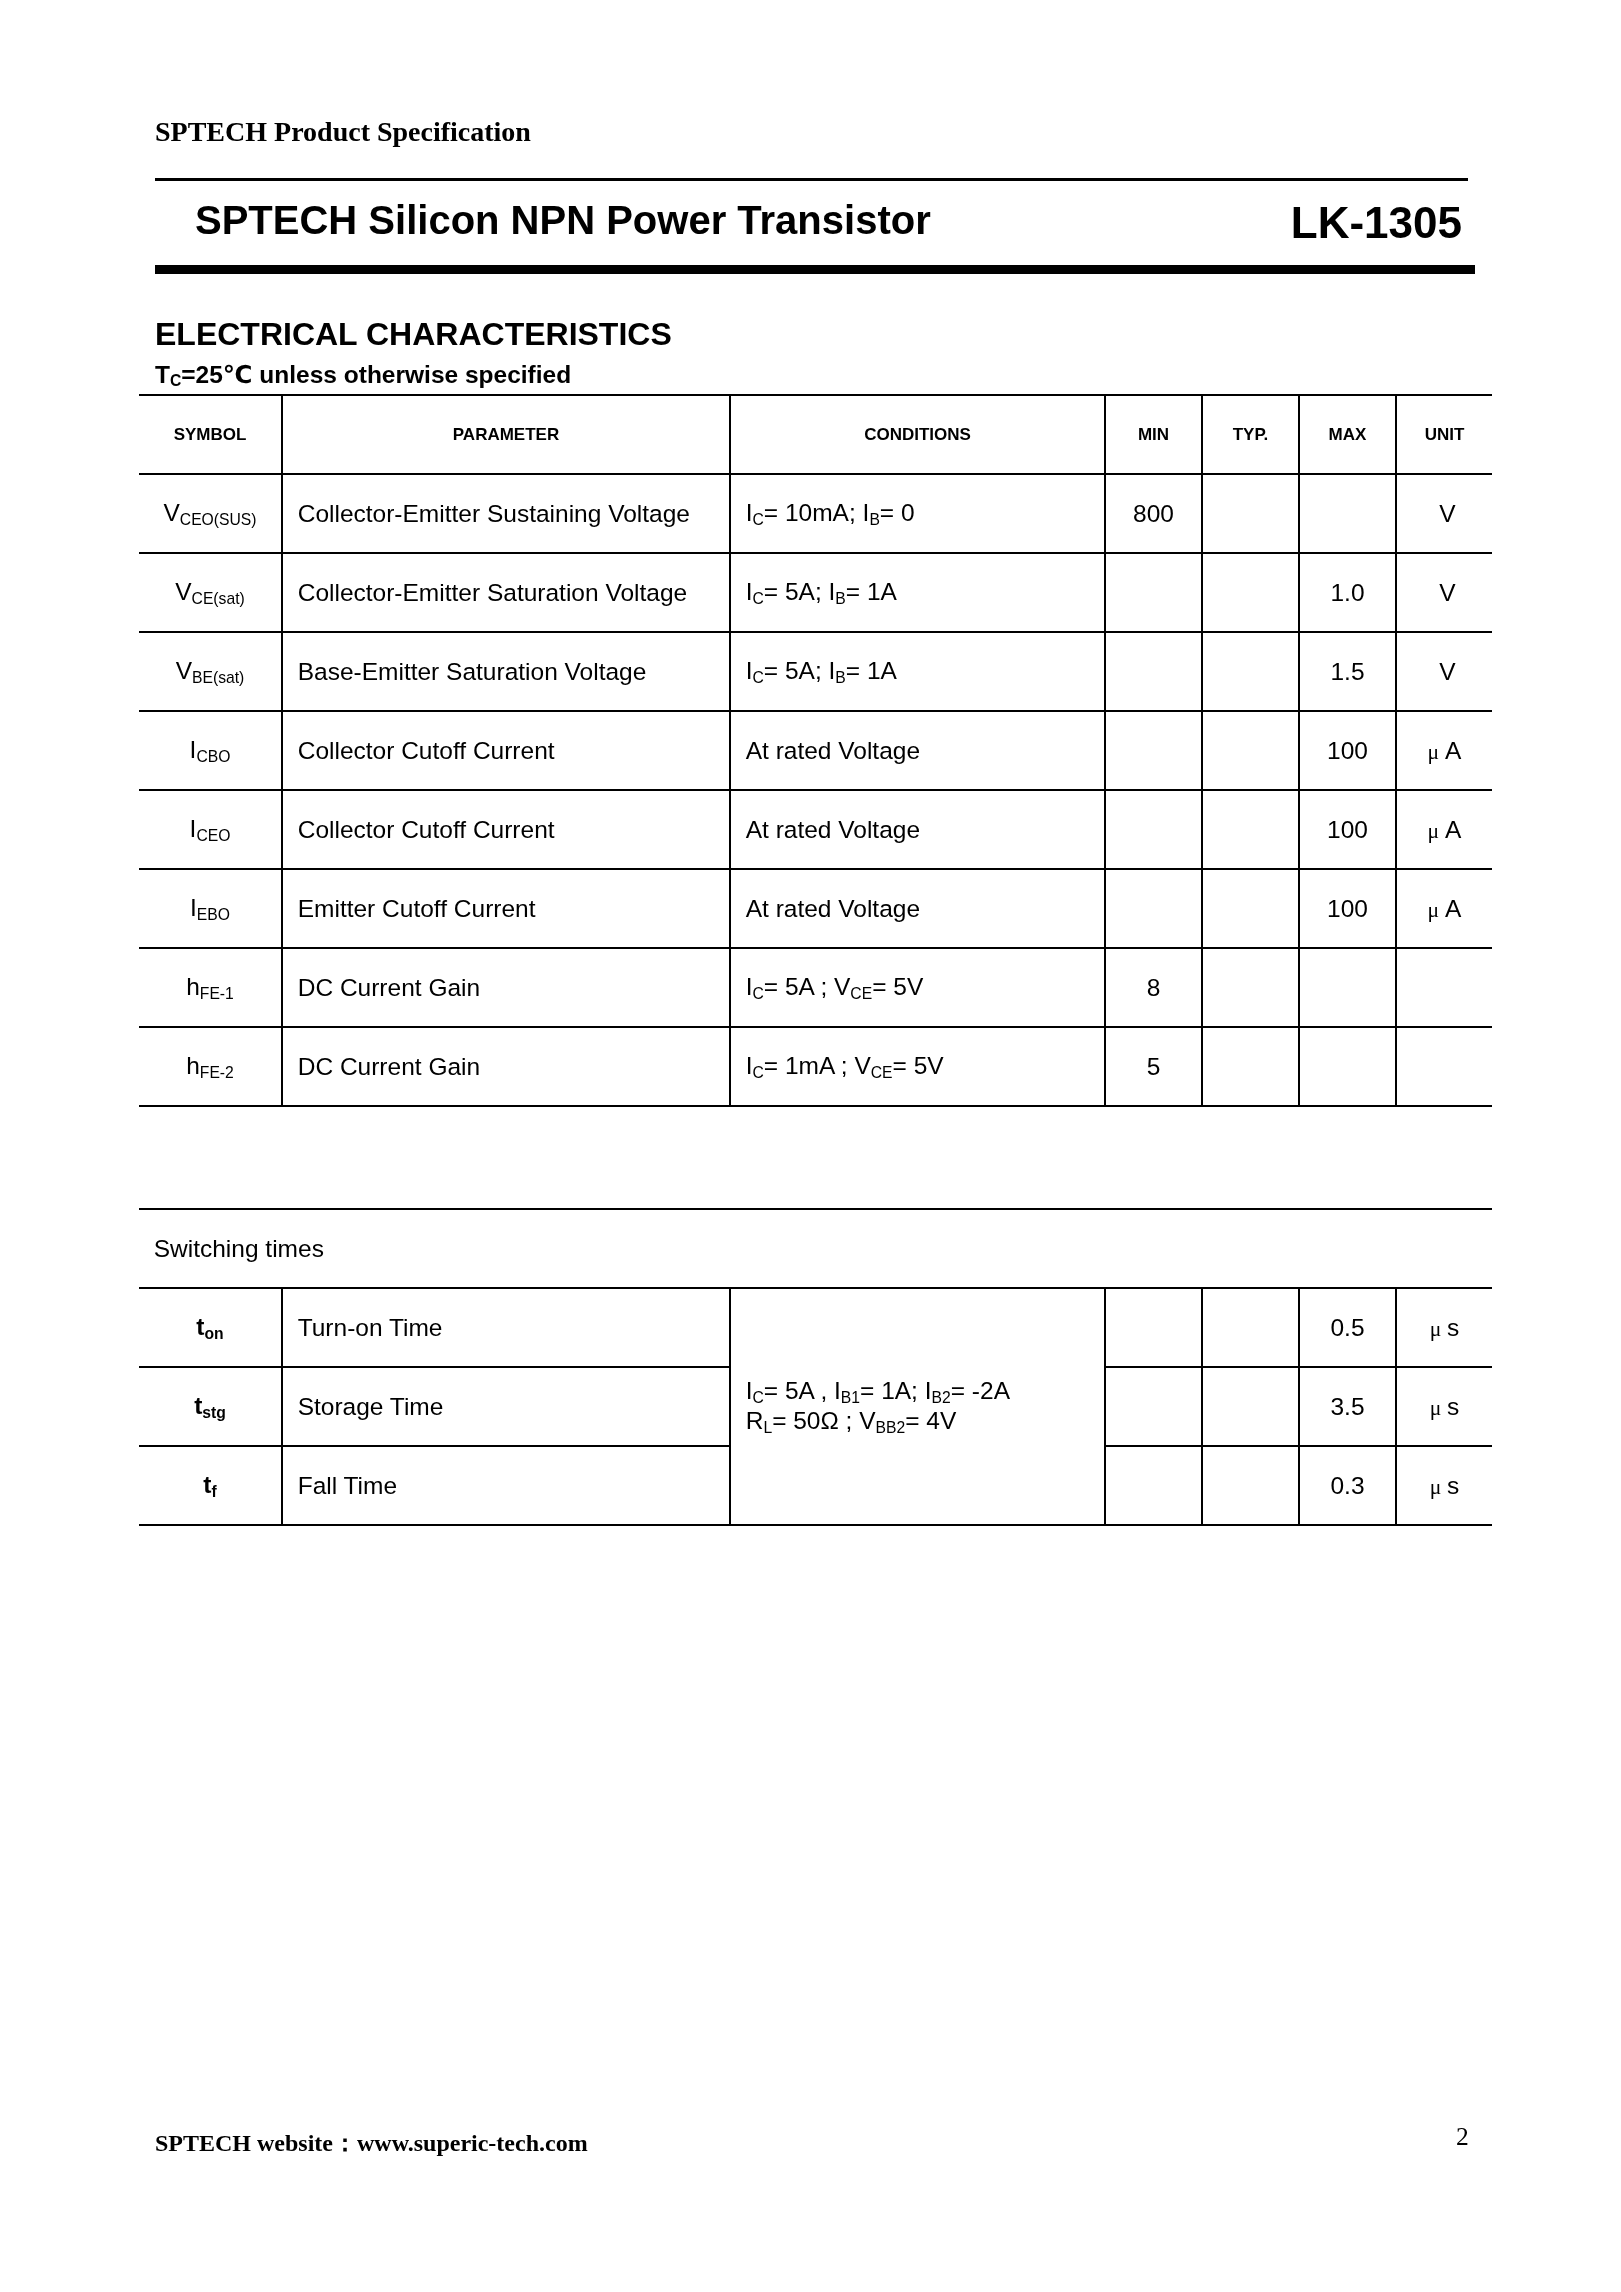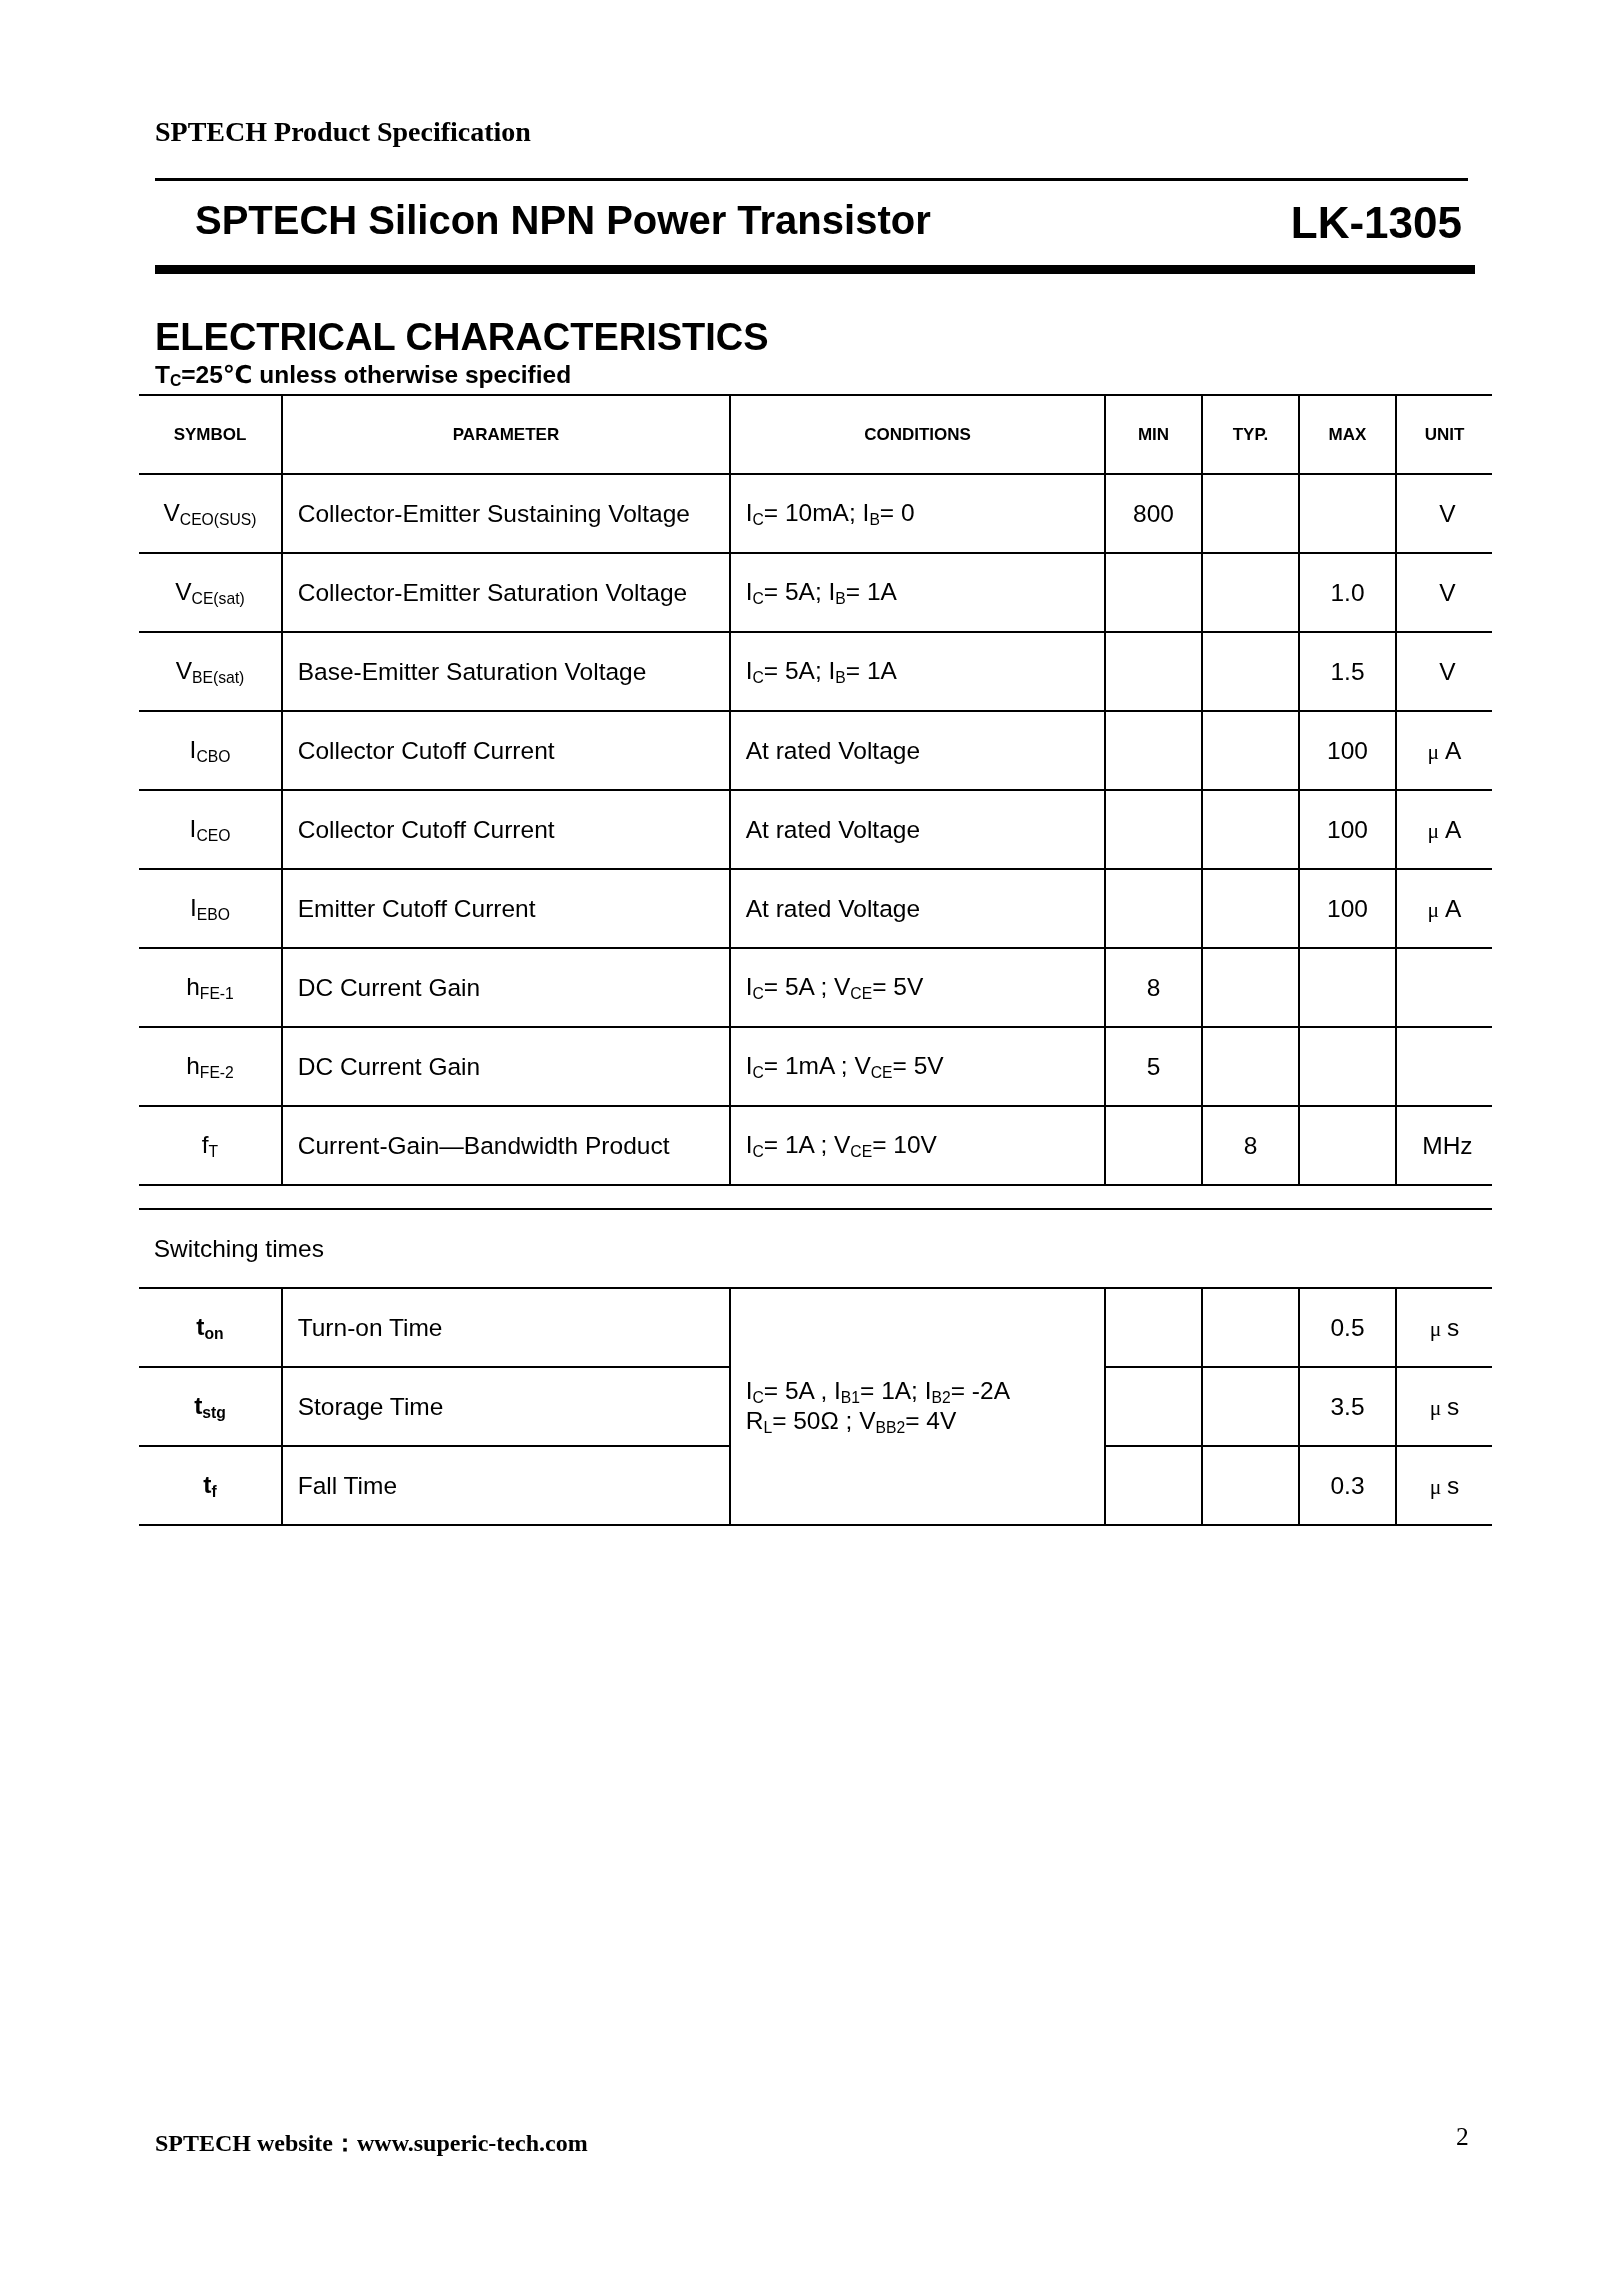--- a/index.html
+++ b/index.html
@@ -6,21 +6,21 @@
   body { width: 1621px; height: 2293px; position: relative; overflow: hidden; color: #000; }
   .serif { font-family: "Liberation Serif", "DejaVu Serif", serif; }
   .sans { font-family: "Liberation Sans", "DejaVu Sans", sans-serif; }
 
   #doc-header { position: absolute; left: 155px; top: 116px; font-size: 28px; font-weight: bold; letter-spacing: 0px; }
   #rule-thin { position: absolute; left: 155px; top: 178px; width: 1313px; height: 2.9px; background: #000; }
   #title { position: absolute; left: 155px; top: 198px; font-size: 40px; font-weight: bold; margin-left: 40px; }
   #part-no { position: absolute; right: 159px; top: 198px; font-size: 44px; font-weight: bold; }
   #rule-thick { position: absolute; left: 155px; top: 265px; width: 1320px; height: 8.8px; background: #000; }
 
-  #section-title { position: absolute; left: 155px; top: 316px; font-size: 38px; font-weight: bold; text-align: right; }
+  #section-title { position: absolute; left: 155px; top: 316px; font-size: 32px; font-weight: bold; text-align: right; }
   #section-cond { position: absolute; left: 155px; top: 360px; font-size: 24.5px; font-weight: bold; }
   #section-cond sub { font-size: 15.7px; vertical-align: -2.9px; }
 
   table.spec { position: absolute; left: 139px; border-collapse: collapse; table-layout: fixed; }
   table.spec td { border: 2px solid #000; height: 77px; padding: 0; font-size: 24.5px; vertical-align: middle; }
   table.spec tr td:first-child { border-left: none; }
   table.spec tr td:last-child { border-right: none; }
   table.spec .hdr td { font-weight: bold; font-size: 17px; text-align: center; }
   table.spec .c { text-align: center; }
   table.spec .l { text-align: left; padding-left: 14.7px; }
@@ -134,29 +134,20 @@
       </tr>
       <tr>
         <td class="sym"><span>h</span><sub>FE-2</sub></td>
         <td class="l">DC Current Gain</td>
         <td class="l cond"><span>I</span><sub>C</sub><span>= 1mA ; </span><span>V</span><sub>CE</sub><span>= 5V</span></td>
         <td class="c">5</td>
         <td class="c"></td>
         <td class="c"></td>
         <td class="unit"><span class="mu"></span><span></span></td>
       </tr>
-      <tr>
-        <td class="sym"><span>f</span><sub>T</sub></td>
-        <td class="l">Current-Gain—Bandwidth Product</td>
-        <td class="l cond"><span>I</span><sub>C</sub><span>= 1A ; </span><span>V</span><sub>CE</sub><span>= 10V</span></td>
-        <td class="c"></td>
-        <td class="c">8</td>
-        <td class="c"></td>
-        <td class="unit"><span class="mu"></span><span>MHz</span></td>
-      </tr>
     </tbody>
 </table>
 
 <table id="switch-table" class="spec sans">
   <colgroup>
     <col style="width:143px">
       <col style="width:448px">
       <col style="width:375px">
       <col style="width:97px">
       <col style="width:97px">

